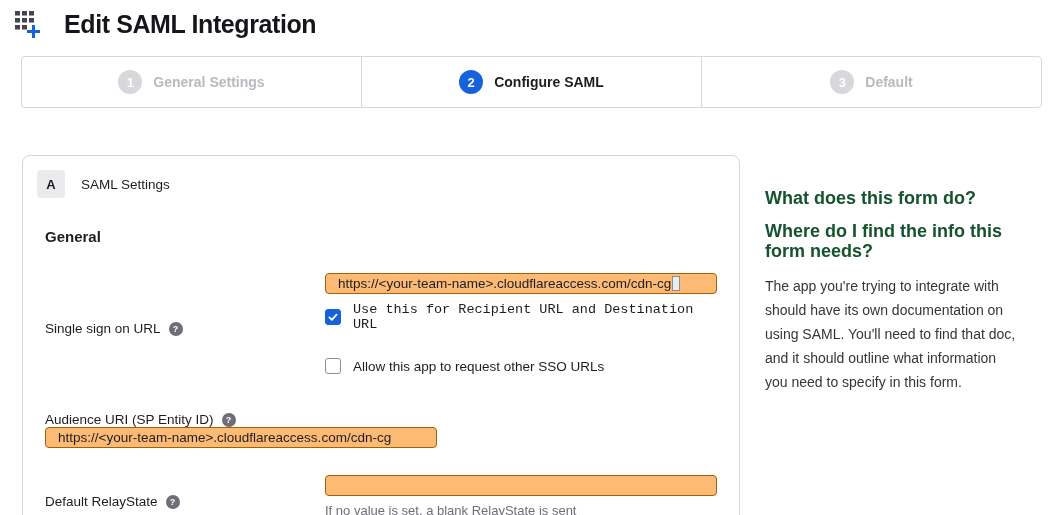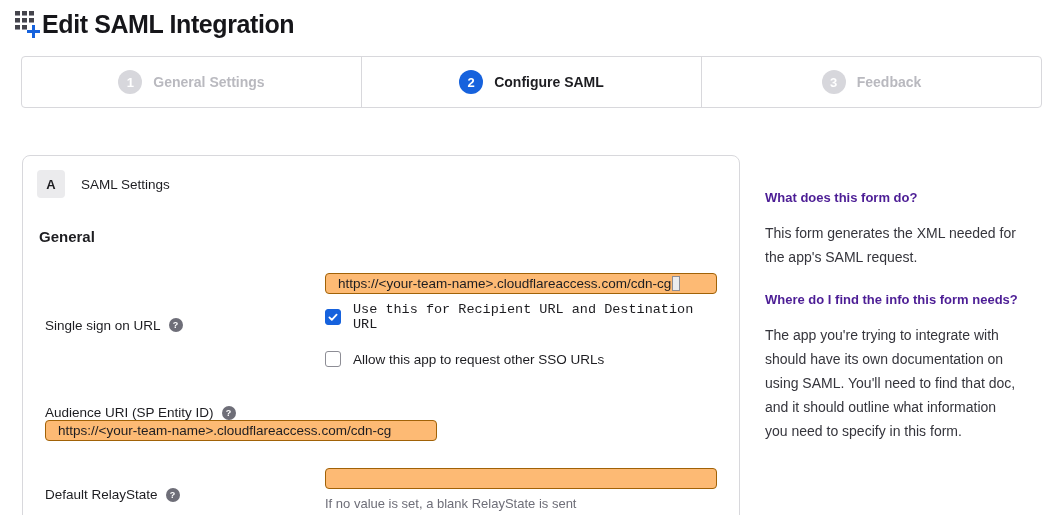--- a/index.html
+++ b/index.html
@@ -4,21 +4,21 @@
 <style>
   * { margin: 0; padding: 0; box-sizing: border-box; }
   html, body {
     width: 1063px; height: 515px; overflow: hidden;
     background: #ffffff;
     font-family: "Liberation Sans", "DejaVu Sans", sans-serif;
     color: #1d1d21;
   }
 
   
-  .page-header { display: flex; align-items: center; padding: 10px 0 0 15px; }
+  .page-header { display: flex; align-items: center; padding: 10px 0 0 15px; gap: 22px; }
   .app-icon { position: relative; width: 24px; height: 27px; margin-right: 3px; flex: none; }
   .app-icon .grid { display: grid; grid-template-columns: repeat(3, 5px); grid-template-rows: repeat(3, 5px); gap: 2px; }
   .app-icon .cell { background: #44444c; border-bottom: 1px solid #9a9aa2; }
   .app-icon .cell.hidden { visibility: hidden; }
   .app-icon .plus { position: absolute; width: 13px; height: 13px; right: -1px; bottom: 0; }
   .app-icon .plus::before { content: ""; position: absolute; left: 5px; top: 0; width: 3px; height: 13px; background: #1662dd; }
   .app-icon .plus::after  { content: ""; position: absolute; left: 0; top: 5px; width: 13px; height: 3px; background: #1662dd; }
   .page-title { font-size: 25px; font-weight: 700; letter-spacing: -0.4px; color: #16161a; }
 
   
@@ -33,51 +33,51 @@
 
   
   .main { position: relative; }
   .card { margin: 47px 0 0 22px; width: 718px; height: 430px;
           border: 1px solid #d8d8dc; border-radius: 8px; background: #fff; }
   .card-header { display: flex; align-items: center; gap: 16px; padding: 14px 14px 0 14px; }
   .badge-a { width: 28px; height: 28px; border-radius: 4px; background: #ebebed;
              display: flex; align-items: center; justify-content: center;
              font-size: 13px; font-weight: 700; color: #1d1d21; flex: none; }
   .section-title { font-size: 13.5px; font-weight: 400; }
-  .group-title { margin: 30px 0 0 16px; font-size: 15px; font-weight: 700; }
+  .group-title { margin: 30px 0 0 22px; font-size: 15px; font-weight: 700; }
 
   .field-row { display: flex; margin-left: 22px; }
   .row-sso { margin-top: 28px; }
   .row-audience { margin-top: 28px; flex-direction: column; }
   .row-relay { margin-top: 27px; }
   .field-label { width: 280px; padding-top: 10px; display: flex; align-items: center; gap: 8px;
                  font-size: 13.5px; color: #1d1d21; flex: none; }
   .help-icon { width: 14px; height: 14px; border-radius: 50%; background: #6e6e78; color: #fff;
                font-size: 9px; font-weight: 700; display: flex; align-items: center; justify-content: center;
                flex: none; cursor: pointer; }
   .field-control { width: 392px; }
 
   .text-input { height: 21px; border: 1px solid #a16207; border-radius: 4px; background: #fdba74;
                 padding: 0 12px; display: flex; align-items: center; white-space: nowrap;
                 overflow: hidden; font-size: 13.5px; color: #1d1d21; cursor: text; }
   .caret-box { width: 8px; height: 15px; border: 1px solid #8d8d95; background: #ececee; margin-left: 1px; flex: none; }
 
   .checkbox-row { display: flex; align-items: center; gap: 12px; }
   .cb-row-1 { margin-top: 8px; font-family: Liberation Mono, monospace; }
-  .cb-row-2 { margin-top: 19px; text-align: center; }
+  .cb-row-2 { margin-top: 26px; text-align: center; }
   .checkbox { width: 16px; height: 16px; border-radius: 3px; border: 1.5px solid #8d8d95; background: #fff;
               display: flex; align-items: center; justify-content: center; flex: none; cursor: pointer; }
   .checkbox[data-checked="true"] { background: #1662dd; border-color: #1662dd; }
   .checkbox-label { font-size: 13.5px; color: #1d1d21; }
 
   .helper-text { margin-top: 7px; font-size: 13px; color: #6e6e78; }
 
   
   .help-panel { position: absolute; left: 765px; top: 33px; width: 253px; }
-  .help-q { font-size: 13px; font-weight: 700; color: #4c1d95; line-height: 20px; margin-bottom: 13px; }
+  .help-q { font-size: 18px; font-weight: 700; color: #14532d; line-height: 20px; margin-bottom: 13px; }
   .help-body { font-size: 14px; color: #35353c; line-height: 24px; margin-bottom: 21px; }
 </style>
 </head>
 <body>
 
 <header class="page-header">
   <span class="app-icon">
     <span class="grid">
       <span class="cell"></span>
         <span class="cell"></span>
@@ -98,21 +98,21 @@
   <div class="step" data-state="inactive">
     <span class="step-num">1</span>
     <span class="step-label">General Settings</span>
   </div>
   <div class="step" data-state="active">
     <span class="step-num">2</span>
     <span class="step-label">Configure SAML</span>
   </div>
   <div class="step" data-state="inactive">
     <span class="step-num">3</span>
-    <span class="step-label">Feedback</span>
+    <span class="step-label">Default</span>
   </div>
 </nav>
 
 <div class="main">
 
   <section class="card">
     <div class="card-header">
       <span class="badge-a">A</span>
       <span class="section-title">SAML Settings</span>
     </div>
@@ -167,18 +167,17 @@
         <div class="text-input">
           <span></span>
         </div>
         <div class="helper-text">If no value is set, a blank RelayState is sent</div>
       </div>
     </div>
   </section>
 
   <aside class="help-panel">
     <div class="help-q">What does this form do?</div>
-    <p class="help-body">This form generates the XML needed for the app's SAML request.</p>
     <div class="help-q">Where do I find the info this form needs?</div>
     <p class="help-body">The app you're trying to integrate with should have its own documentation on using SAML. You'll need to find that doc, and it should outline what information you need to specify in this form.</p>
   </aside>
 
 </div>
 
 </body></html>

